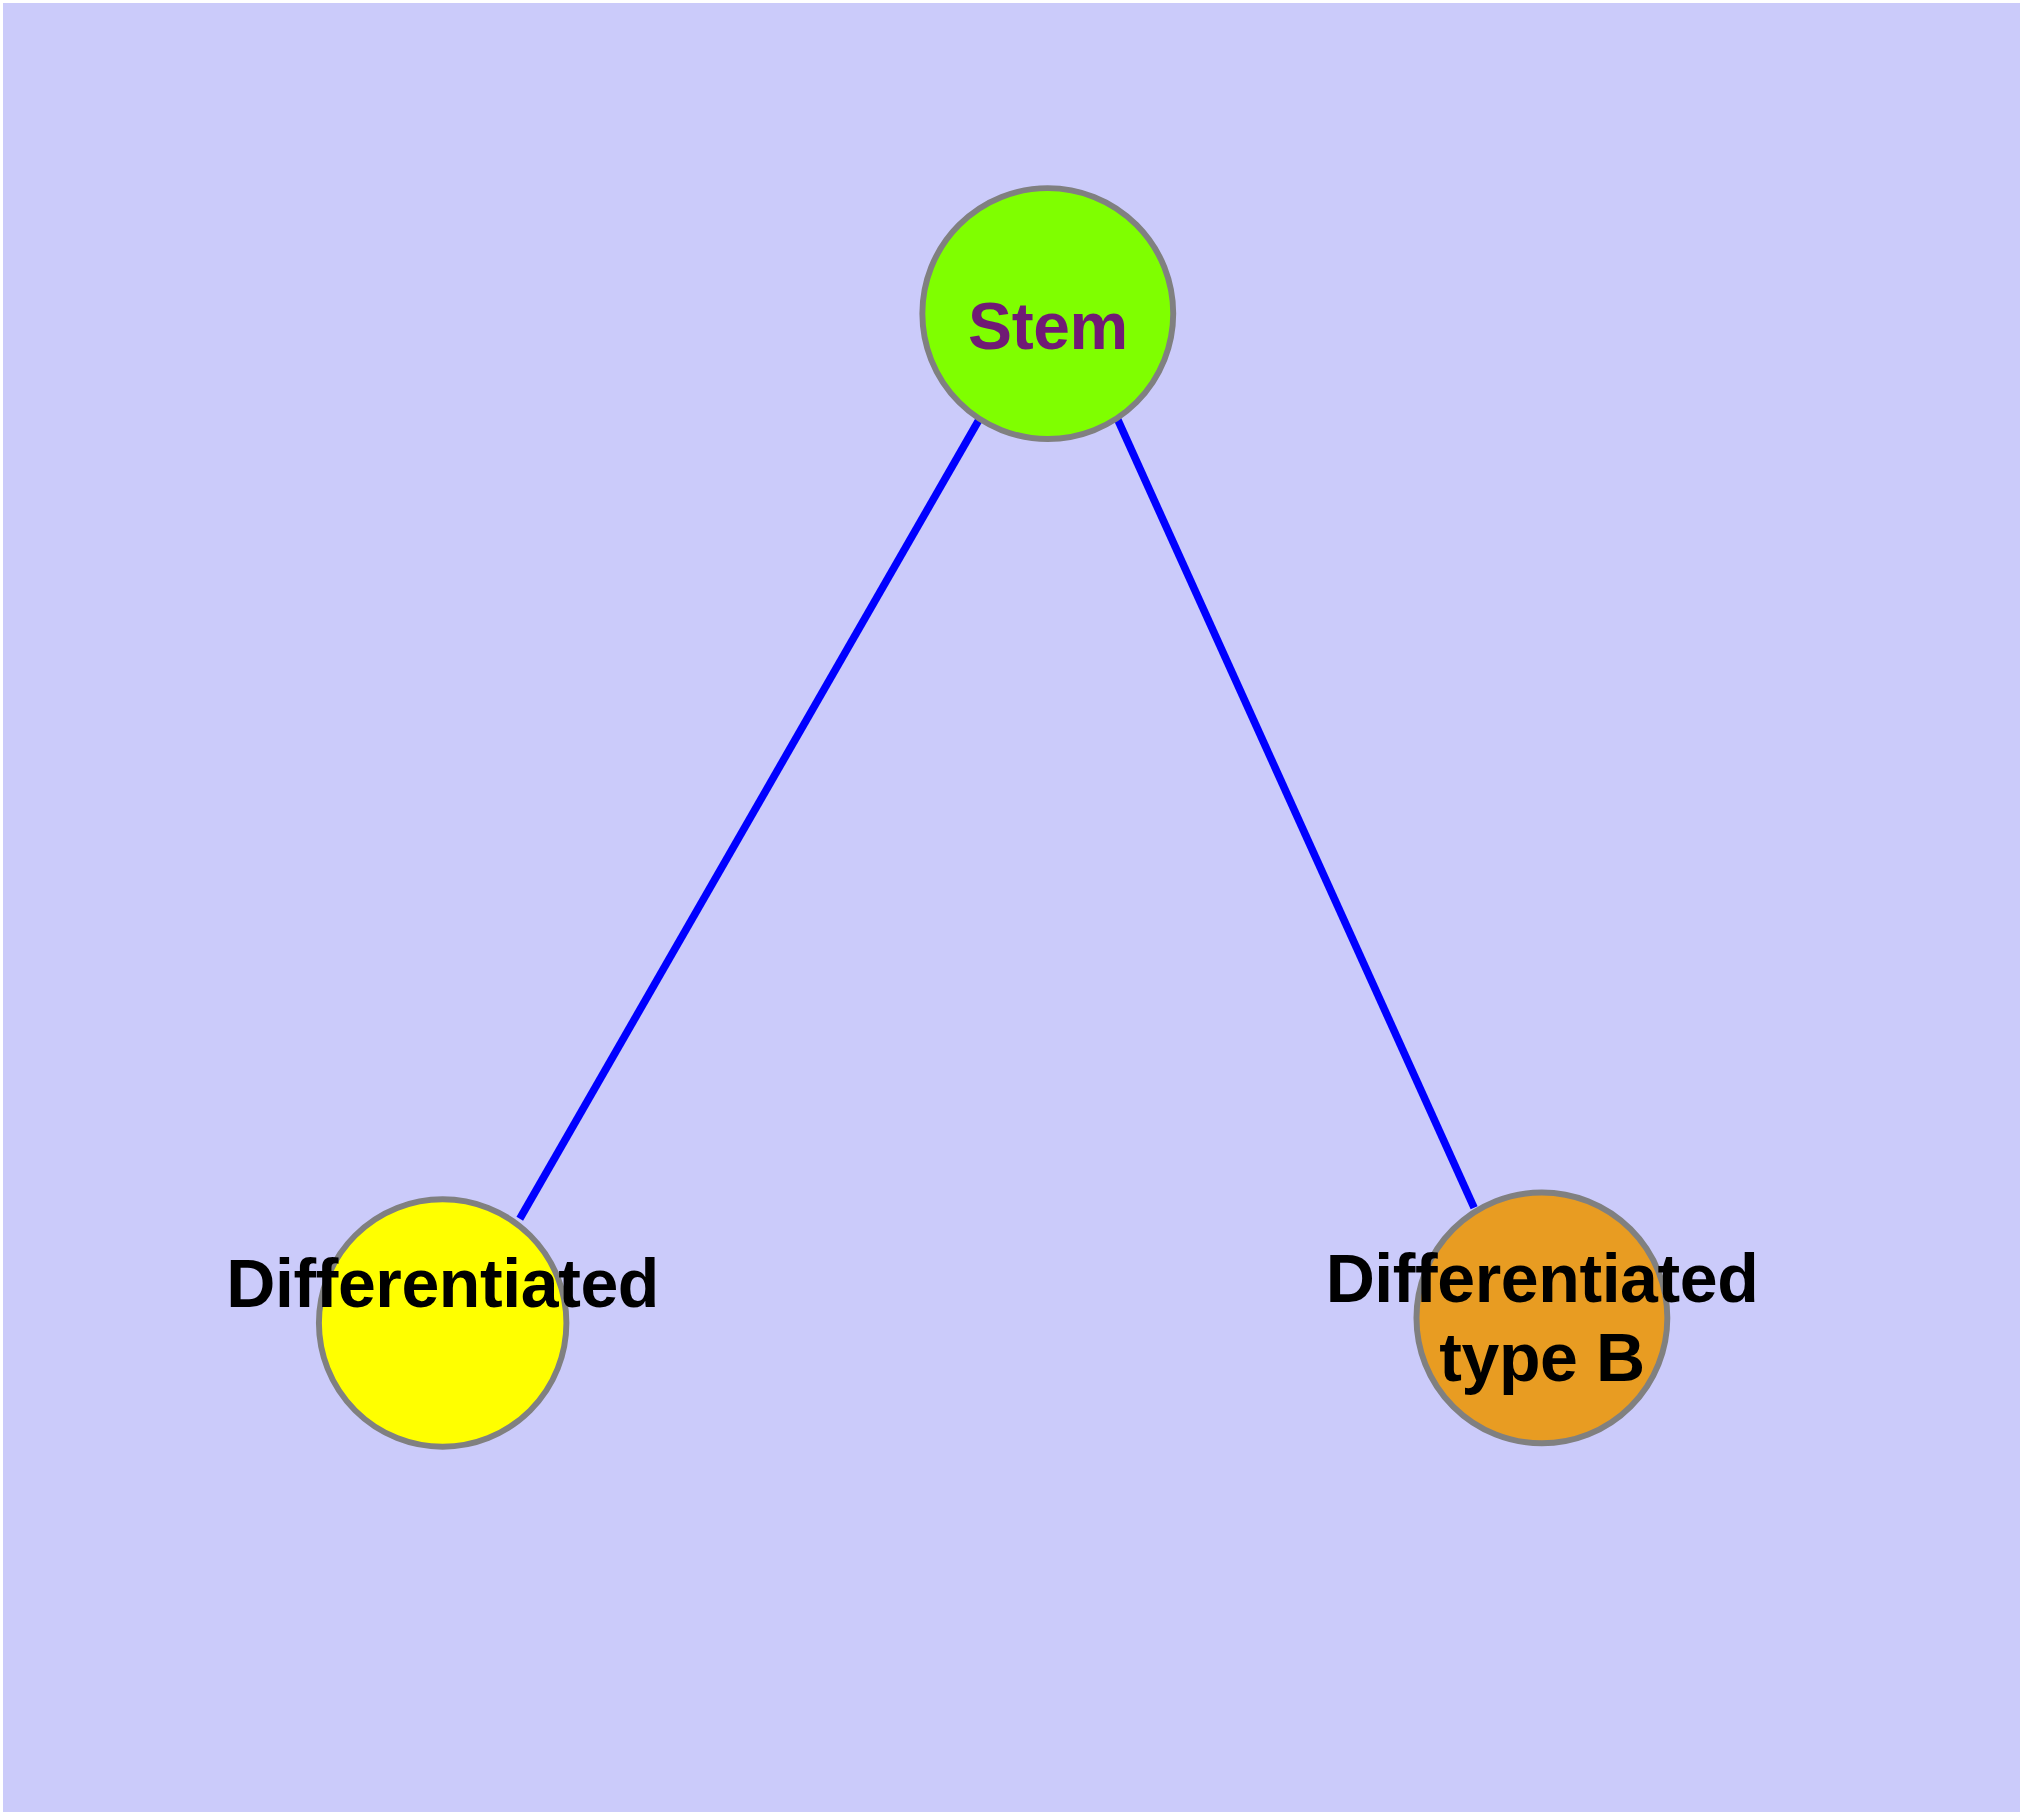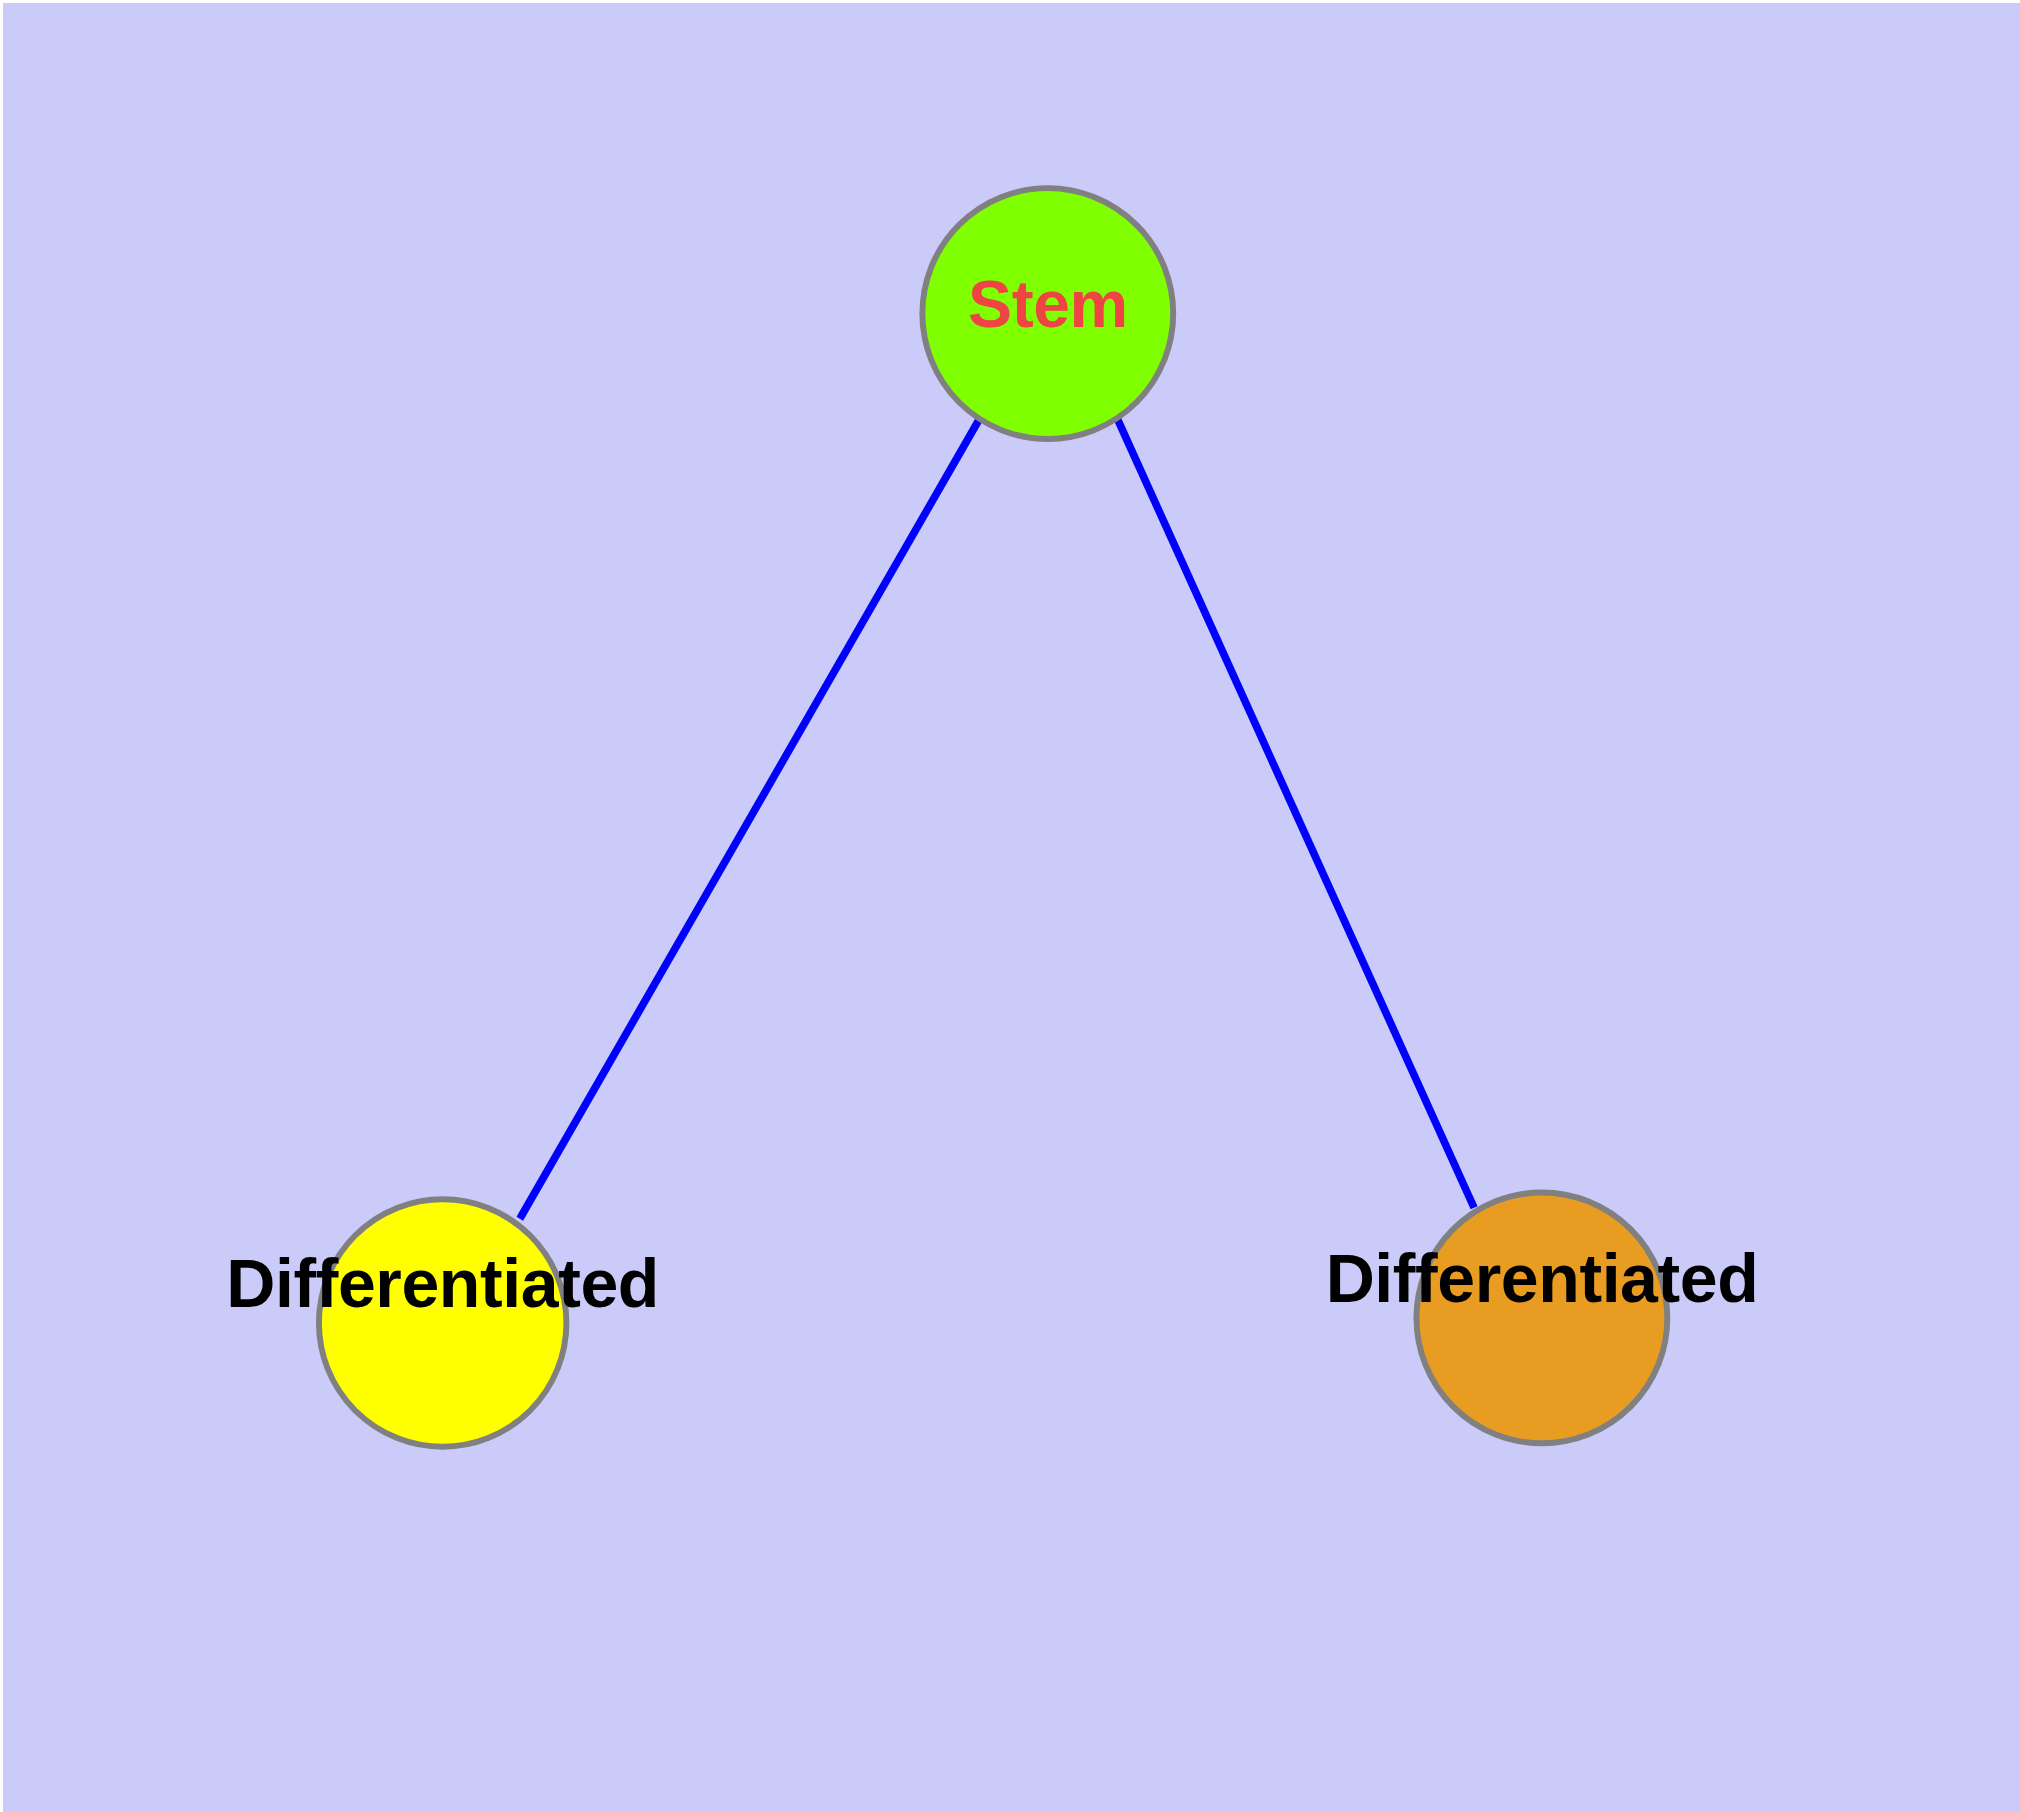--- a/index.html
+++ b/index.html
@@ -80,26 +80,27 @@
       <line id="edge-1" x1="1318" y1="494" x2="1739" y2="1425" stroke="#0000ff" stroke-width="9" stroke-linecap="butt"></line>
     </g>
 
     <g>
       <circle id="node-0" cx="1236" cy="370" r="148" fill="#7fff00" stroke="#808080" stroke-width="7"></circle>
       <circle id="node-1" cx="522" cy="1561" r="146" fill="#ffff00" stroke="#808080" stroke-width="7"></circle>
       <circle id="node-2" cx="1819" cy="1555" r="148" fill="#e89c22" stroke="#808080" stroke-width="7"></circle>
     </g>
   </svg>
 
-  <div class="node-label" id="label-stem" style="color: #ef4444; left: 709px; top: 266px;">
+  <div class="node-label" id="label-stem" style="color: #701a75; left: 709px; top: 288px;">
     <div>Stem</div>
   </div>
 
   <div class="node-label" id="label-diff-a" style="color: rgb(0, 0, 0); left: 18.6px; top: 1244px;">
     <div>Differentiated</div>
   </div>
 
   <div class="node-label" id="label-diff-b" style="color: rgb(0, 0, 0); left: 1118px; top: 1239px;">
     <div>Differentiated</div>
+    <div>type B</div>
   </div>
 
 </div>
 
 
 </body></html>

